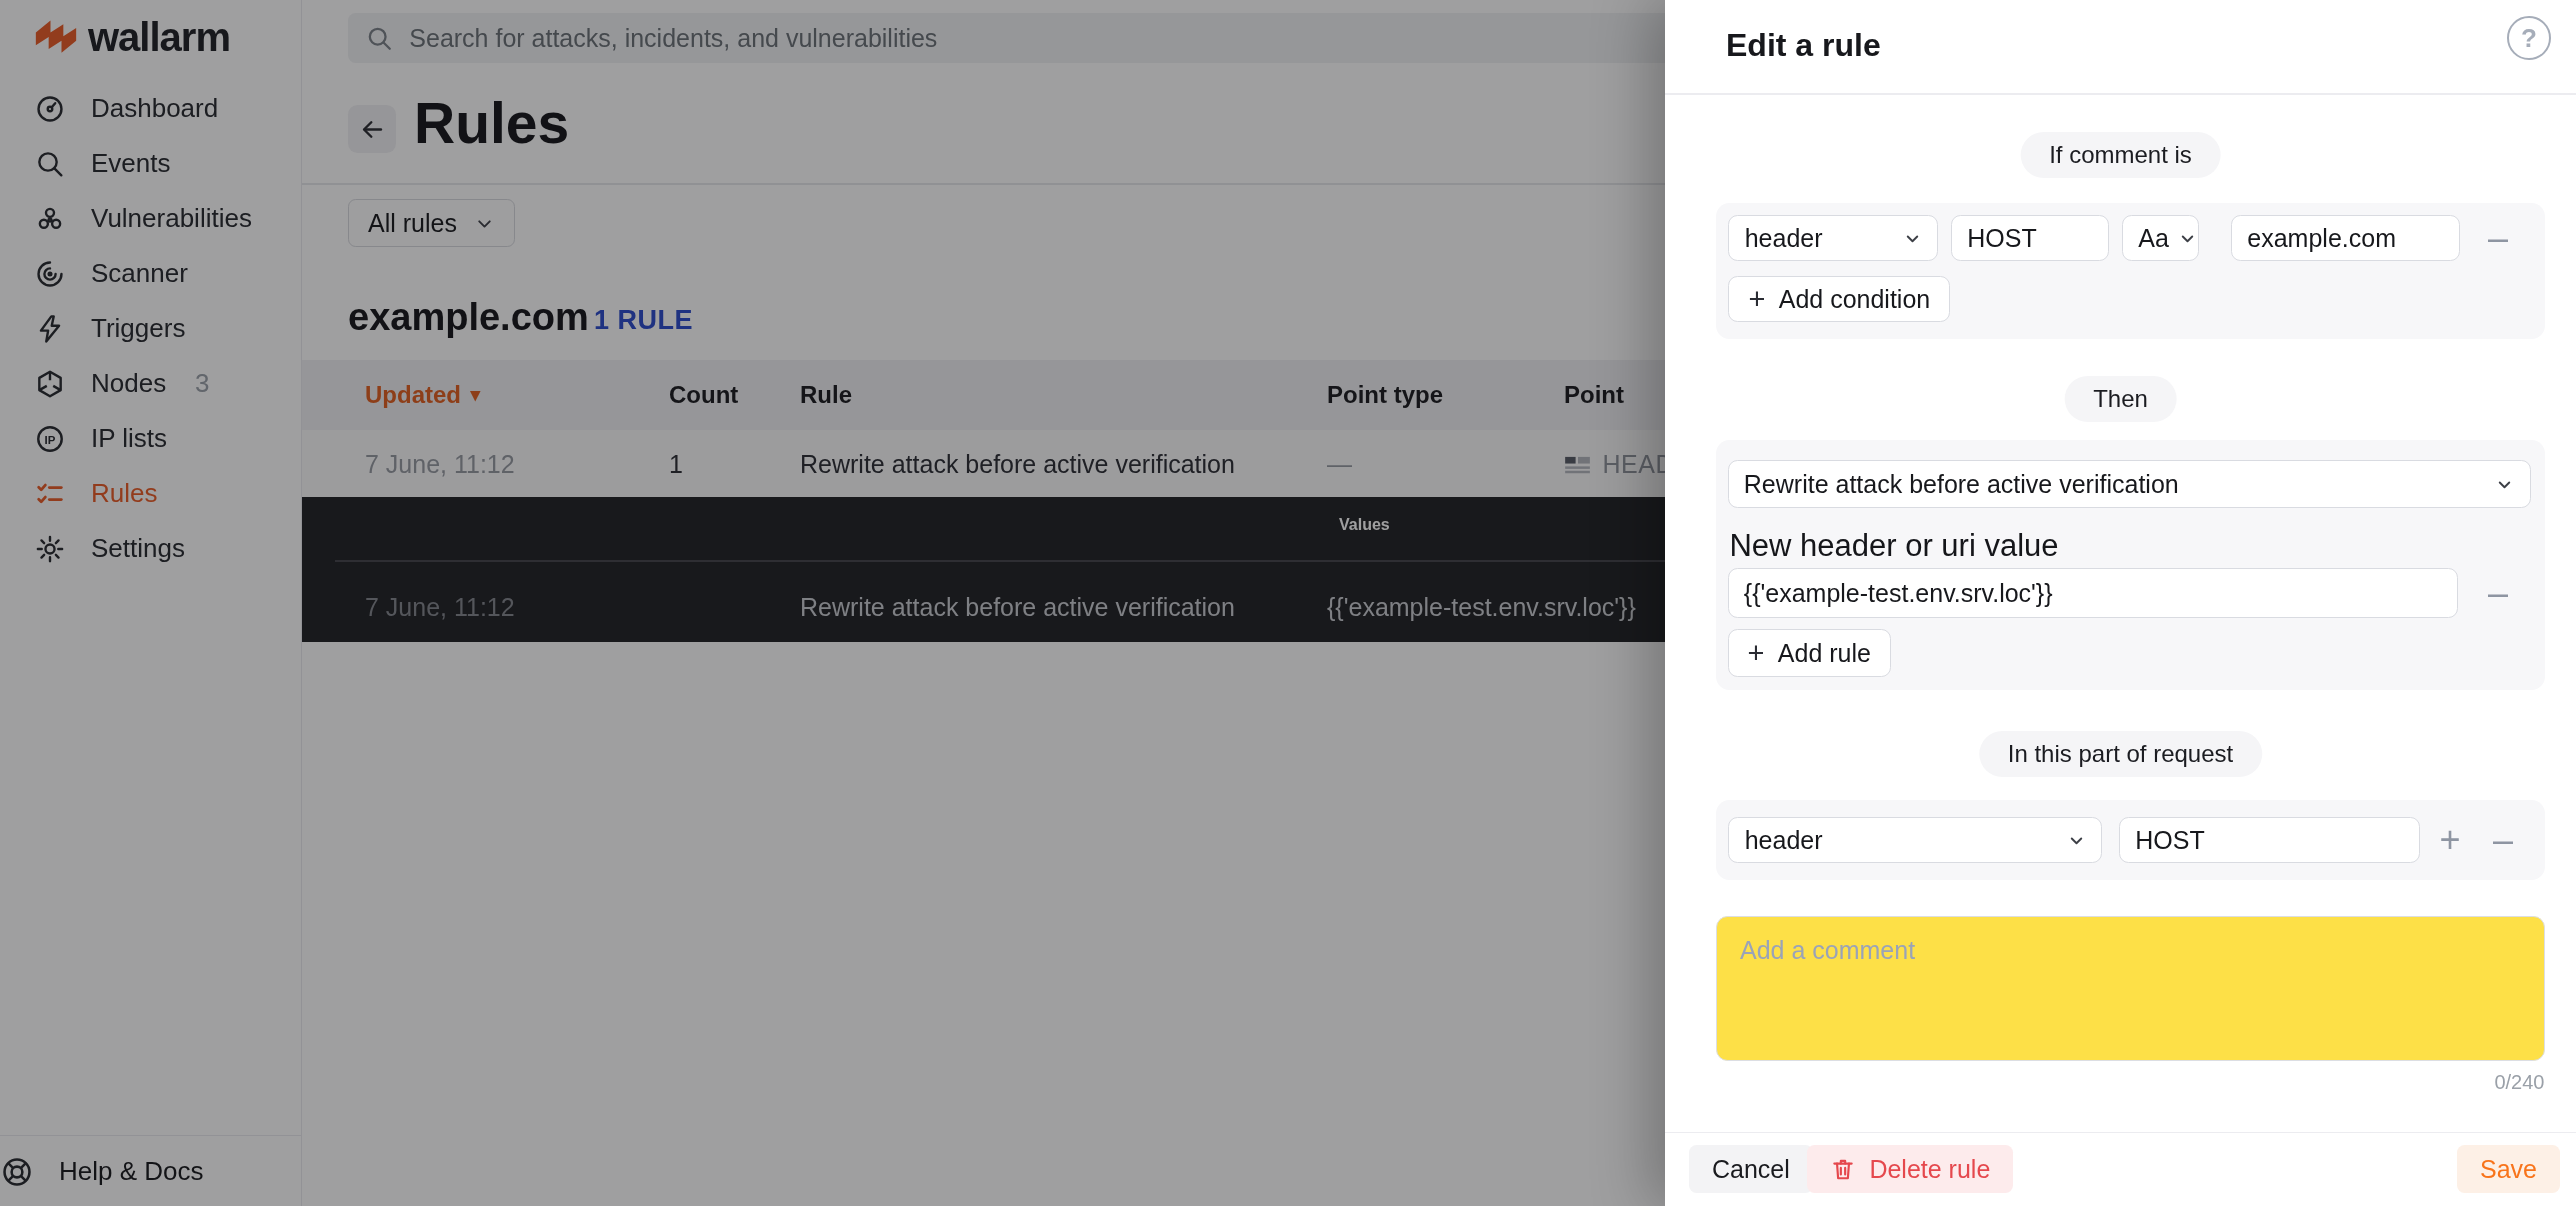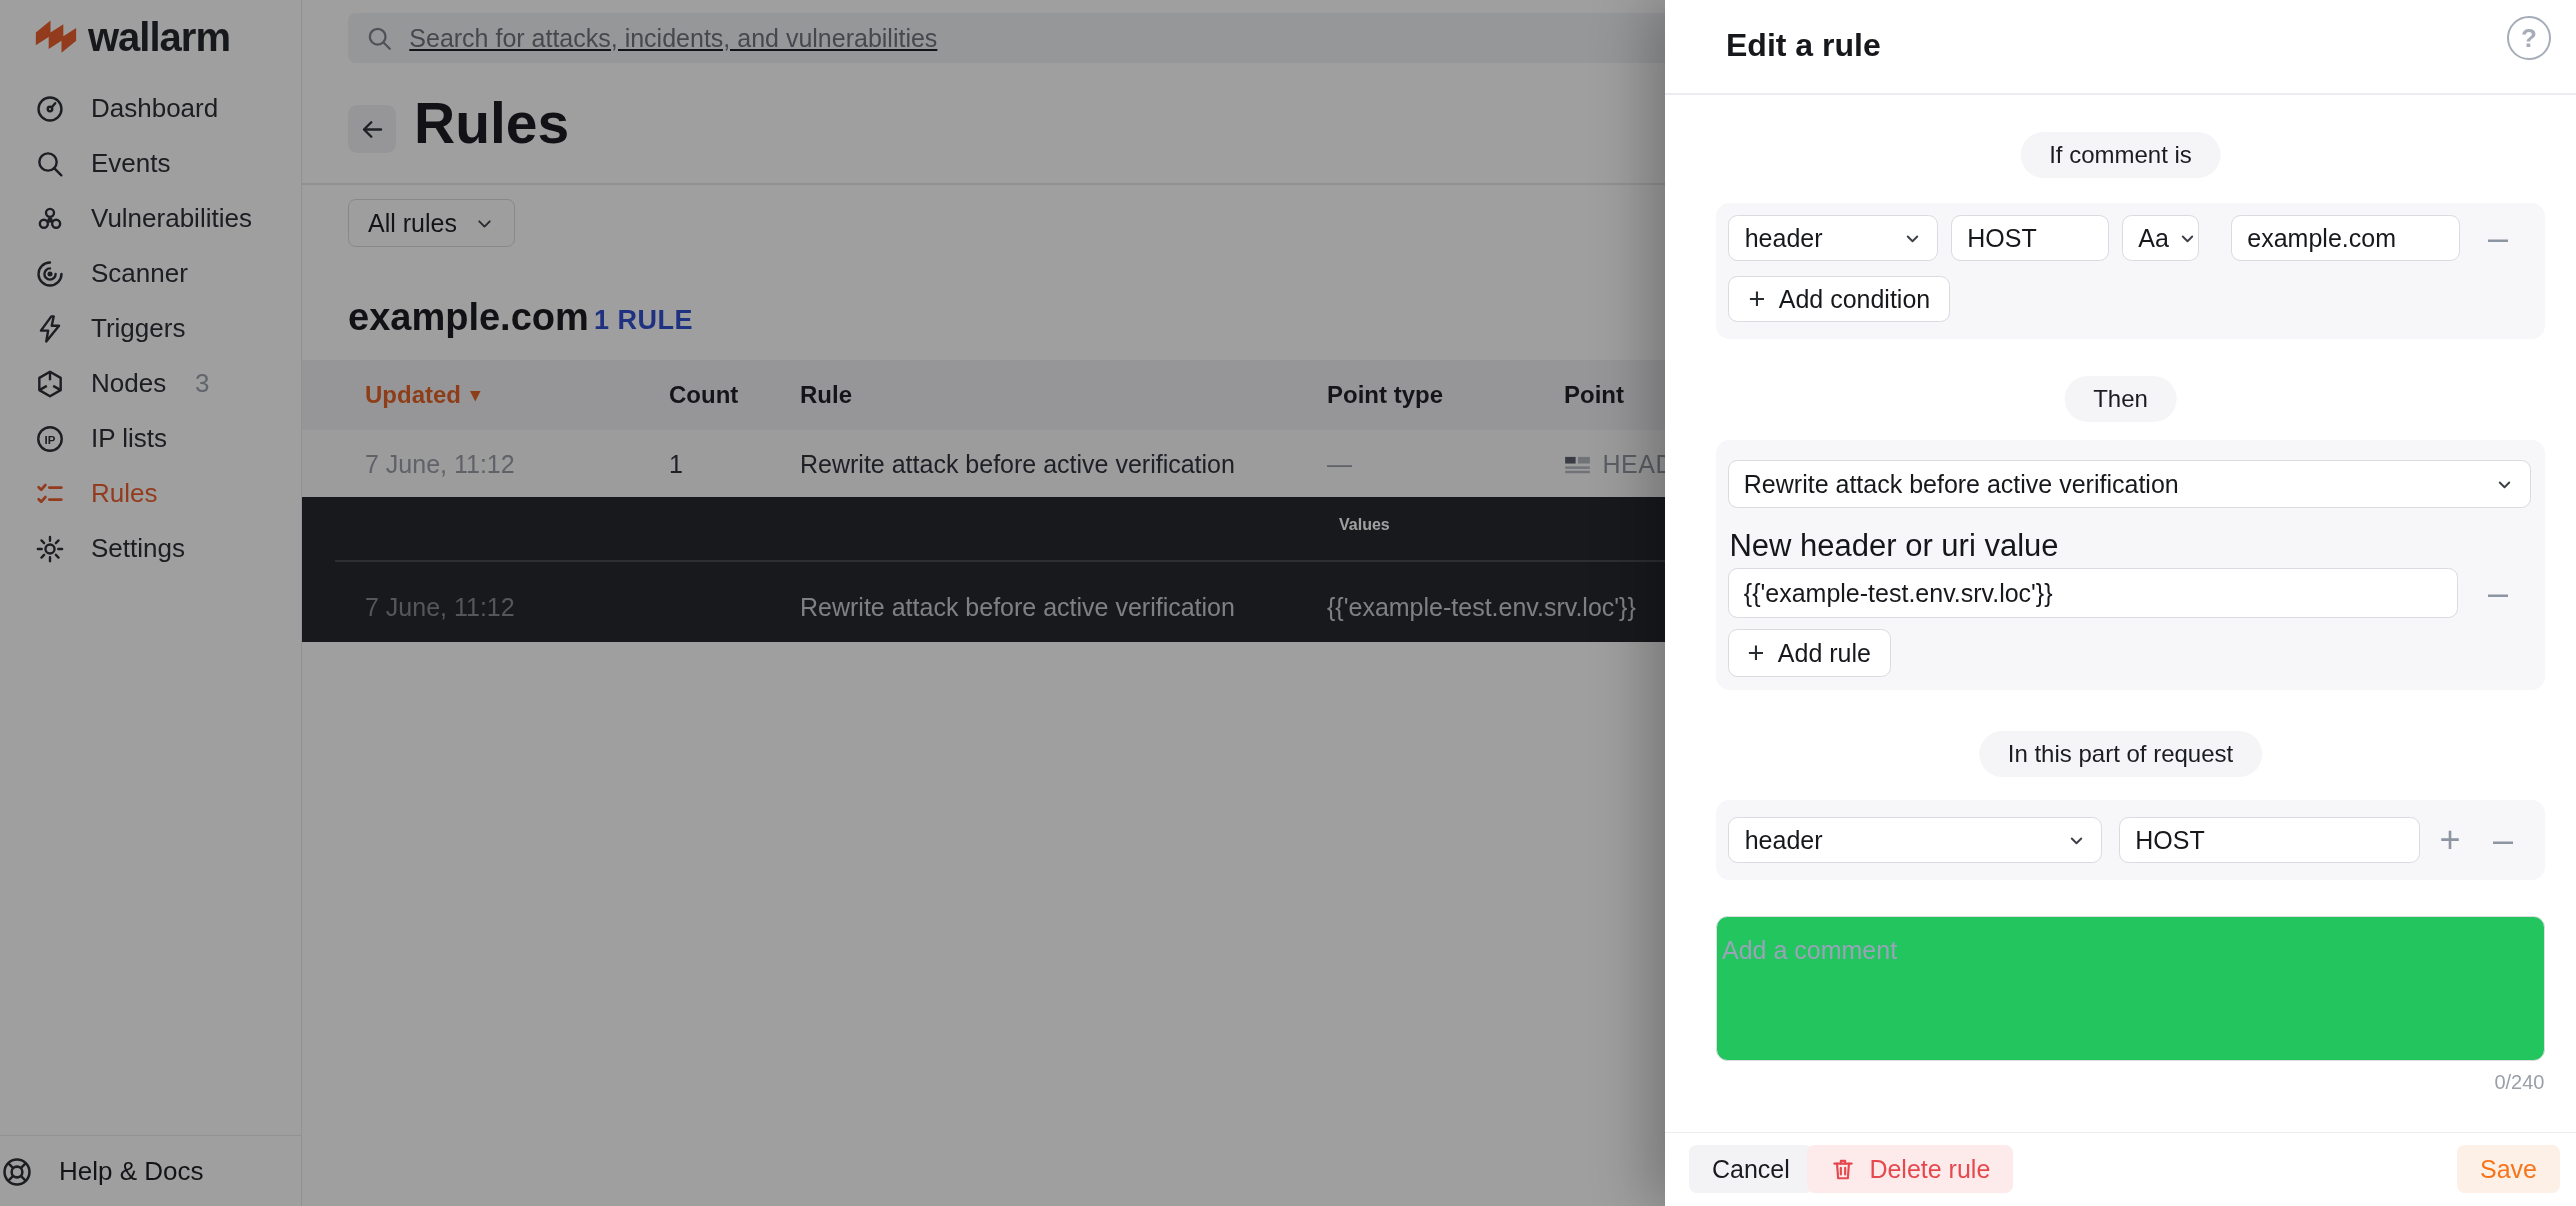--- a/index.html
+++ b/index.html
@@ -17,21 +17,21 @@
   .nav-item .nicon{display:flex;width:32px;height:32px;color:#26282e;}
   .nav-item.active{color:#ea5b26;}
   .nav-item.active .nicon{color:#ea5b26;}
   .nbadge{color:#9aa0a8;margin-left:3.8px;}
   .side-foot{position:absolute;left:0;bottom:0;width:100%;height:72px;border-top:1.9px solid #e9eaee;
              display:flex;align-items:center;gap:25px;font-size:26px;box-sizing:border-box;}
   .side-foot .nicon{display:flex;width:34px;height:34px;color:#26282e;}
 
   
   .search{position:absolute;left:348px;top:13.4px;width:1700px;height:50px;background:#f1f2f4;
-          border-radius:7.6px;display:flex;align-items:center;gap:15.3px;padding:0 17px;box-sizing:border-box;text-decoration:underline;}
+          border-radius:7.6px;display:flex;align-items:center;gap:15.3px;padding:0 17px;box-sizing:border-box;}
   .search-ph{font-size:25px;color:#697076;}
 
   
   .back-btn{position:absolute;left:348px;top:105px;width:48px;height:48px;background:#f1f1f3;
             border-radius:9.5px;display:flex;align-items:center;justify-content:center;}
   .page-title{position:absolute;left:414px;top:90px;font-size:57px;font-weight:bold;color:#141519;}
   .title-div{position:absolute;left:302px;top:183px;width:2274px;height:1.9px;background:#e7e8eb;}
   .filter{position:absolute;left:348px;top:199px;height:48px;border:1.9px solid #d7d9de;border-radius:7.6px;
           display:inline-flex;align-items:center;gap:17px;padding:0 19px;font-size:25px;box-sizing:border-box;background:#fdfdfd;}
   .group-title{position:absolute;left:348px;top:296px;font-size:38px;font-weight:bold;color:#141519;}
@@ -71,21 +71,21 @@
         display:flex;align-items:center;font-size:25px;color:#17181c;padding:0 15.3px;box-sizing:border-box;}
   .selectc{justify-content:space-between;gap:9.5px;}
   input.ctrl{font-family:"Liberation Sans",sans-serif;outline:none;}
   .ghost{position:absolute;height:46px;display:flex;align-items:center;justify-content:center;
          font-size:36px;color:#8e95a2;width:46px;}
   .addbtn{position:absolute;height:46px;background:#fff;border:1.9px solid #d9dbe1;border-radius:9.5px;
           display:flex;align-items:center;gap:13.4px;font-size:25px;padding:0 19px;box-sizing:border-box;}
   .addbtn .plus{font-size:29px;color:#2a2c33;}
   .flabel{position:absolute;font-size:31px;color:#15161a;}
   .comment{position:absolute;left:51px;top:916px;width:829px;height:145px;border:1.9px solid #dcdee3;border-radius:11.5px;
-           padding:19px 5px;font-size:25px;color:#30323a;resize:none;box-sizing:border-box;background:#22c55e;
+           padding:19px 23px;font-size:25px;color:#30323a;resize:none;box-sizing:border-box;background:#fde047;
            font-family:"Liberation Sans",sans-serif;outline:none;}
   .comment::placeholder{color:#9aa3b8;}
   .counter{position:absolute;right:31.5px;top:1071px;font-size:20px;color:#9aa0a8;}
   .pfoot{position:absolute;left:0;bottom:0;width:911px;height:74px;border-top:1.9px solid #ececf0;background:#fff;}
   .btn{position:absolute;top:12.4px;height:48px;border-radius:7.6px;display:flex;align-items:center;
        font-size:25px;padding:0 23px;box-sizing:border-box;}
   .btn-cancel{left:24px;background:#f3f3f5;color:#1a1b1f;}
   .btn-delete{left:142px;background:#fdebec;color:#e5484d;gap:13.4px;}
   .btn-save{right:16px;background:#fdf0e6;color:#f8741b;}
   .chev{display:flex;}

